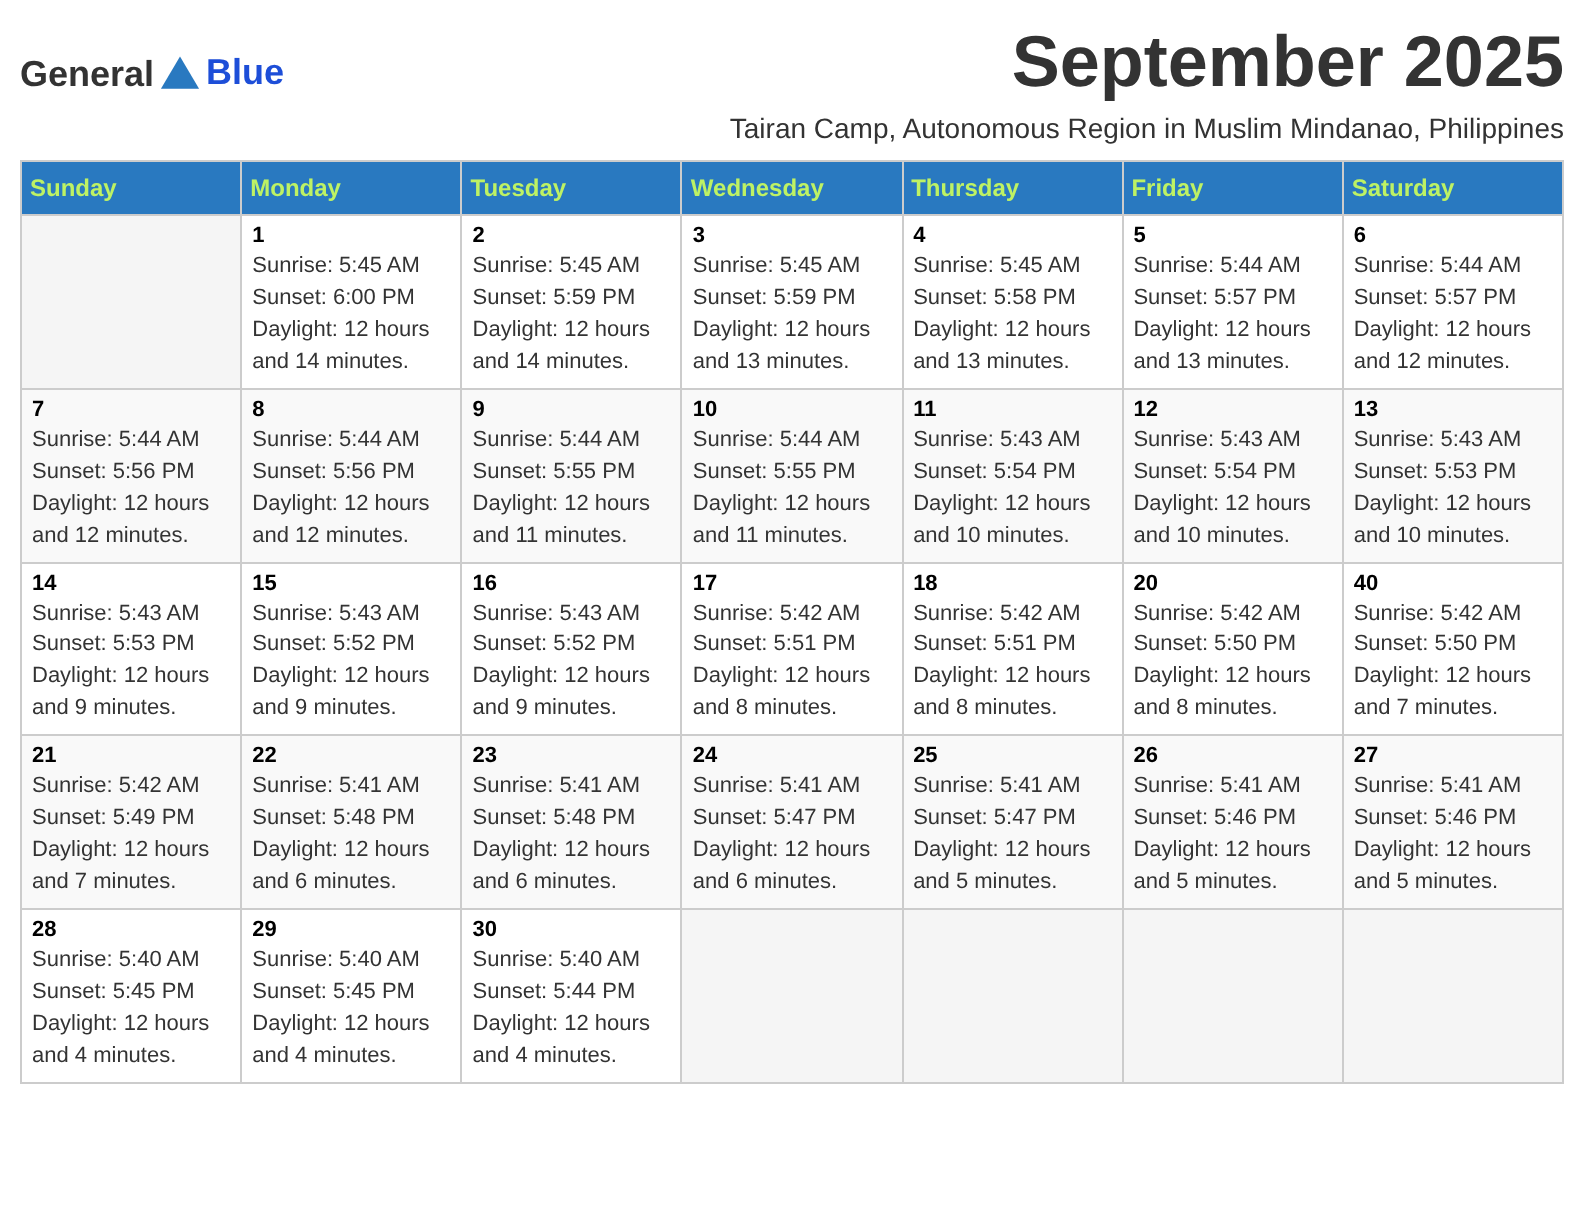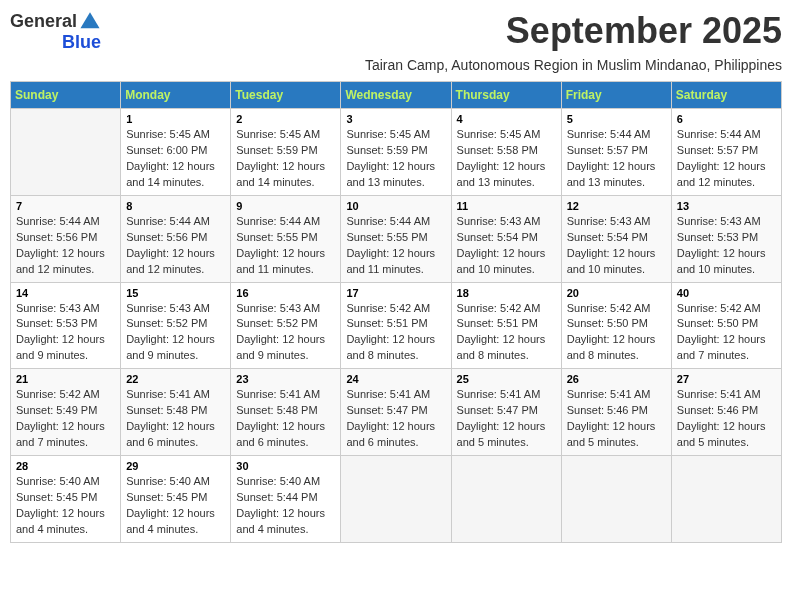--- a/index.html
+++ b/index.html
@@ -82,21 +82,21 @@
     }
     .empty-cell {
       background: #f5f5f5 !important;
     }
   </style>
 </head>
 <body>
 
 <div class="header">
   <div class="logo">
-  <div style="display:flex;flex-direction:column;align-items:flex-end;">
+  <div style="display:flex;align-items:flex-start;margin-top:16px;">
     <div style="display:flex;align-items:center;">
       <span class="logo-text-general">General</span>
       <svg width="22" height="22" viewBox="0 0 30 30" style="margin-left:2px;">
         <polygon points="15,3 28,25 2,25" fill="#2979c0"></polygon>
       </svg>
     </div>
     <span class="logo-text-blue" style="margin-left:2px;font-size:18px;font-weight:bold;">Blue</span>
   </div>
 </div>
   <div class="month-title">September 2025</div>

